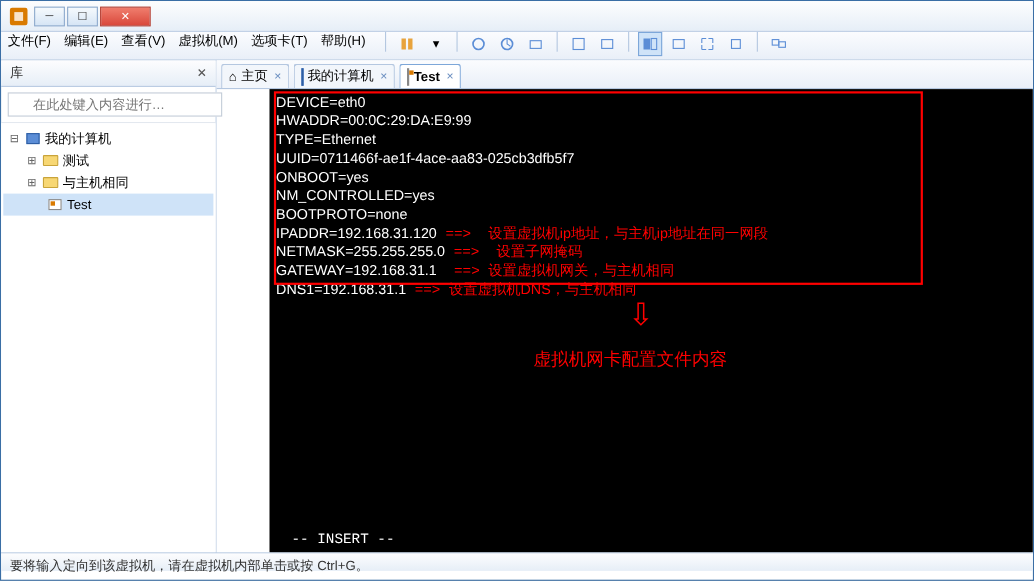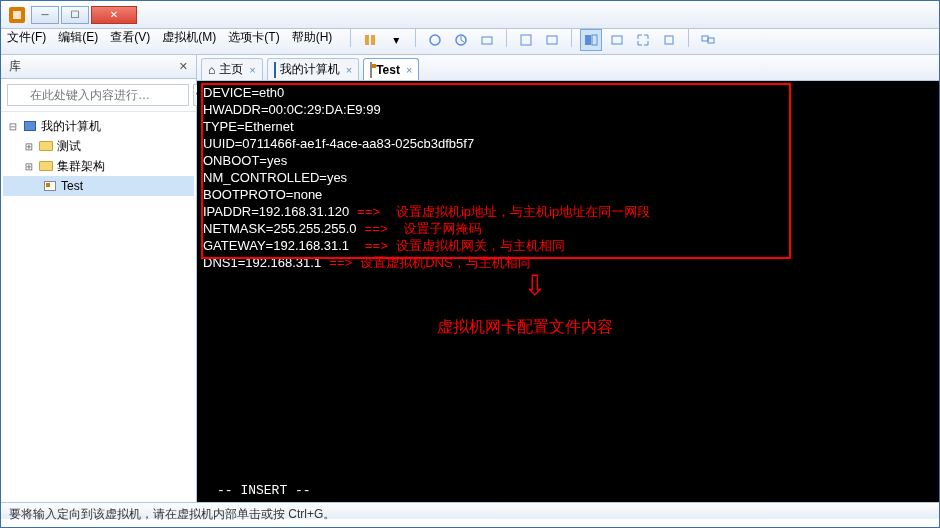--- a/index.html
+++ b/index.html
@@ -17,21 +17,21 @@
 .menubar .menu { margin-right: 12px; cursor: default; }
 .toolbar-sep { width: 1px; height: 18px; background: #b4c7e0; margin: 0 6px; }
 .tbtn { width: 22px; height: 22px; display: flex; align-items: center; justify-content: center; margin: 0 2px; }
 .tbtn.active { border: 1px solid #7da7d9; background: #cfe3f8; }
 
 .body { display: flex; height: 447px; }
 .sidebar { width: 196px; border-right: 1px solid #b4c7e0; display: flex; flex-direction: column; }
 .side-head { height: 24px; background: linear-gradient(#fdfdfe,#e6eef7); border-bottom: 1px solid #b4c7e0; display: flex; align-items: center; padding: 0 8px; font-size: 12px; color: #333; }
 .side-head .x { margin-left: auto; font-size: 11px; color: #555; }
 .search-row { padding: 5px 6px; display: flex; gap: 4px; border-bottom: 1px solid #e0e6ee; }
-.search { flex: 1; border: 1px solid #c3ccd8; height: 22px; font-size: 12px; padding: 0 3px 0 22px; background: #fff; color: #888; position: relative; }
+.search { flex: 1; border: 1px solid #c3ccd8; height: 22px; font-size: 12px; padding: 0 16px 0 22px; background: #fff; color: #888; position: relative; }
 .search-wrap { position: relative; flex: 1; }
 .search-wrap .mag { position: absolute; left: 5px; top: 4px; color: #888; font-size: 12px; }
 .dd { width: 18px; height: 22px; border: 1px solid #c3ccd8; background: linear-gradient(#fdfdfe,#e6eef7); display: flex; align-items: center; justify-content: center; font-size: 9px; color: #555; }
 
 .tree { flex: 1; font-size: 12px; padding: 4px 2px; overflow: hidden; background: #fff; }
 .tree-row { display: flex; align-items: center; height: 20px; padding-left: 4px; white-space: nowrap; }
 .tree-row .tw { width: 12px; text-align: center; color: #666; font-size: 10px; }
 .tree-row .ico { width: 16px; height: 14px; margin: 0 3px; display: flex; align-items: center; justify-content: center; }
 .folder { width: 14px; height: 10px; background: #f7d774; border: 1px solid #c9a43a; border-radius: 1px; }
 .pc { width: 12px; height: 10px; background: #5b8dd6; border: 1px solid #2e5ea3; }
@@ -39,21 +39,21 @@
 .vm:after { content: ""; position: absolute; left: 1px; top: 1px; width: 4px; height: 4px; background: #d97a00; }
 .sel { background: #cfe3f8; }
 .ind1 { padding-left: 20px; } .ind2 { padding-left: 36px; }
 
 .main { flex: 1; display: flex; flex-direction: column; background: #fff; }
 .tabs { height: 26px; background: linear-gradient(#fbfcfe,#e9eff8); border-bottom: 1px solid #b4c7e0; display: flex; align-items: flex-end; padding: 0 4px; gap: 4px; }
 .tab { height: 22px; border: 1px solid #b4c7e0; border-bottom: none; background: #f2f6fb; display: flex; align-items: center; padding: 0 6px; font-size: 12px; gap: 4px; border-radius: 3px 3px 0 0; }
 .tab.active { background: #fff; border-color: #7da7d9; }
 .tab .x { color: #6b8fc0; font-size: 11px; margin-left: 2px; }
 
-.term-wrap { flex: 1; background: #000; padding: 2px; position: relative; }
+.term-wrap { flex: 1; background: #000; padding: 2px; position: relative; margin-left: 48px; }
 .redbox { position: absolute; left: 4px; top: 2px; width: 590px; height: 176px; border: 2px solid #f00; pointer-events: none; }
 .term { font-family: "Courier New", monospace; font-size: 13px; color: #fff; line-height: 16px; white-space: pre; padding: 2px 4px; }
 .ann { color: #f00; font-family: "Microsoft YaHei", sans-serif; }
 .annarrow { color: #f00; font-family: "Courier New", monospace; }
 .caption { position: absolute; left: 240px; top: 236px; color: #f00; font-size: 16px; font-family: Liberation Mono, monospace; }
 .caparrow { position: absolute; left: 326px; top: 188px; color: #f00; font-size: 28px; }
 .insert { position: absolute; left: 20px; bottom: 4px; color: #fff; font-family: "Courier New", monospace; font-size: 13px; }
 
 .status { height: 17px; border-top: 1px solid #b4c7e0; background: linear-gradient(#fdfdfe,#e6eef7); font-size: 12px; padding: 3px 8px; color: #333; }
 </style>
@@ -173,21 +173,21 @@
           <span class="ico">
             <span class="folder"></span>
           </span>
           <span>测试</span>
         </div>
       <div class="tree-row ind1">
           <span class="tw">⊞</span>
           <span class="ico">
             <span class="folder"></span>
           </span>
-          <span>集群架构</span>
+          <span>与主机相同</span>
         </div>
       <div class="tree-row ind2 sel">
           <span class="ico">
             <span class="vm"></span>
           </span>
           <span>Test</span>
         </div>
     </div>
   </div>
 

